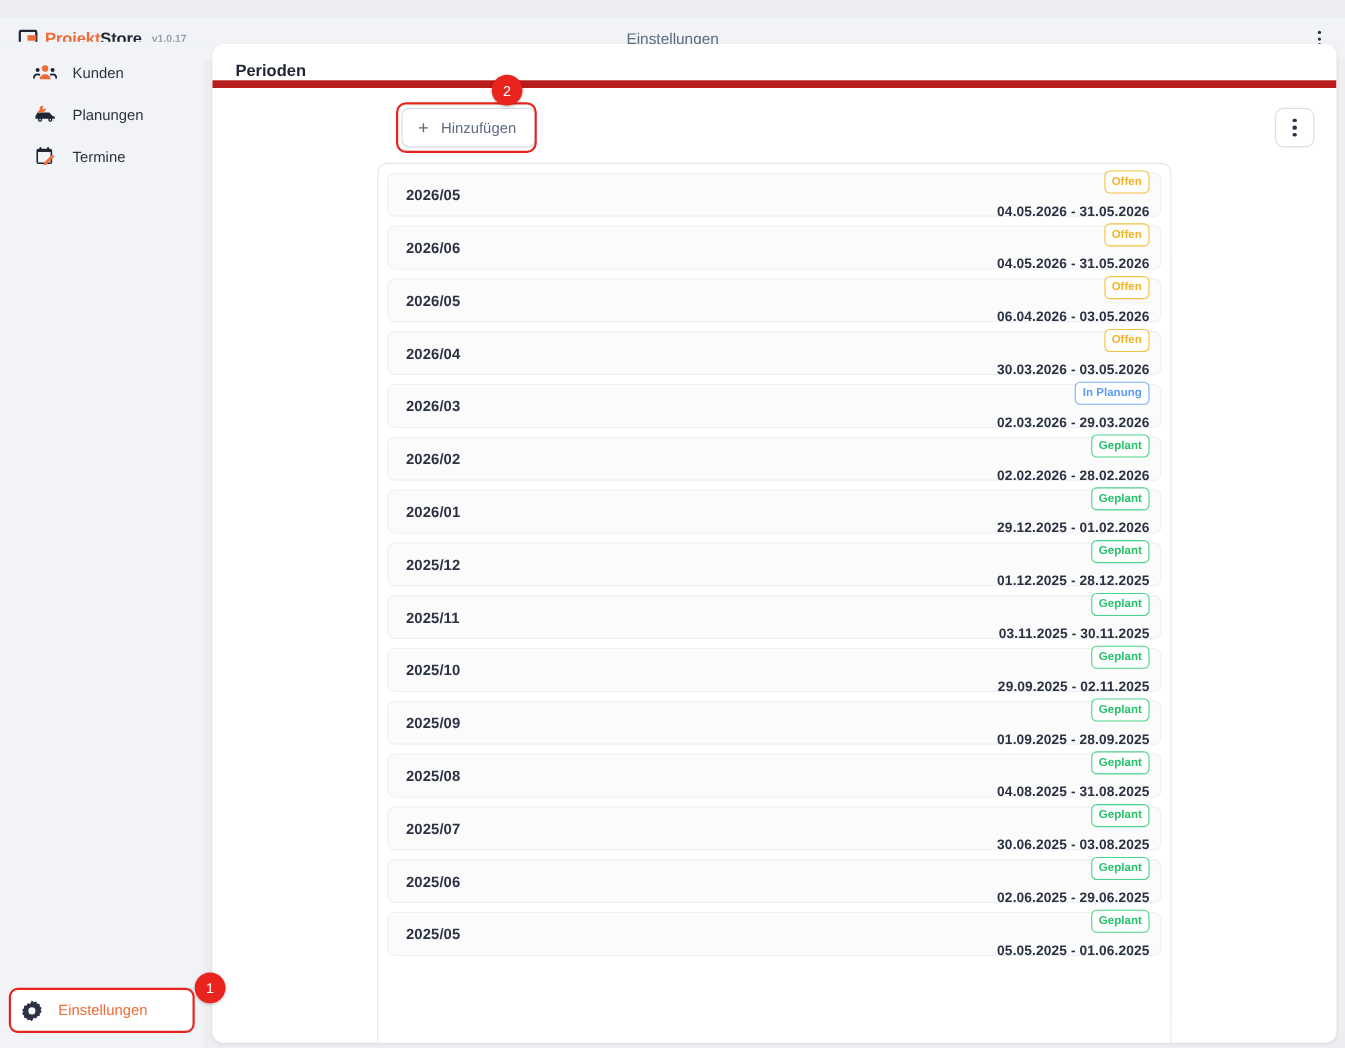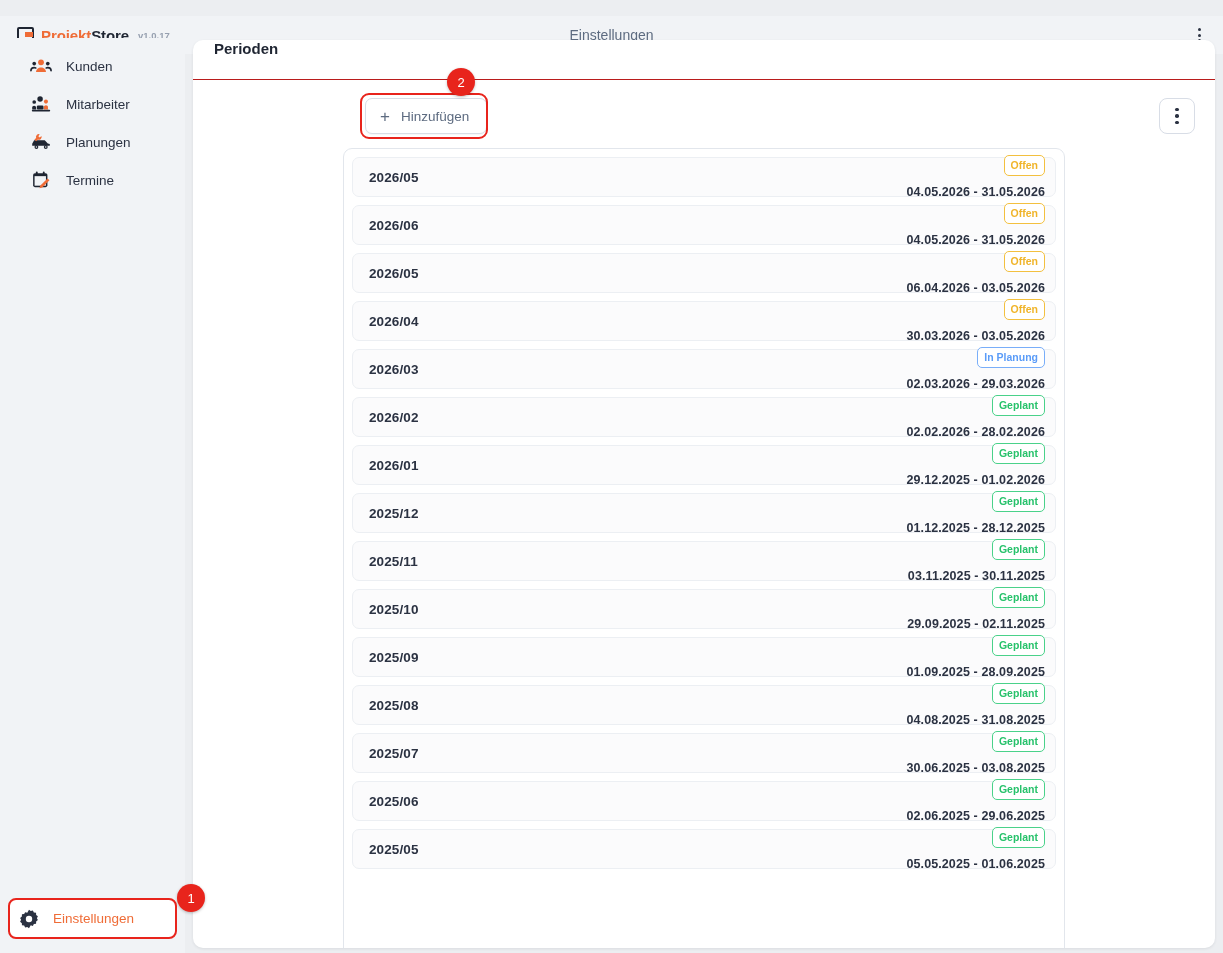--- a/index.html
+++ b/index.html
@@ -67,22 +67,22 @@
   .settings-item .label { font-size: 13.5px; color: #ef6c37; }
 
   
   .main {
     position: absolute; left: 193px; top: 40px; width: 1022px; height: 908px;
     background: #ffffff; border-radius: 10px;
     box-shadow: 0 1px 3px rgba(30,40,60,.09);
     overflow: hidden;
   }
   .panel-head {
-    height: 40px; display: flex; align-items: flex-start;
-    padding-left: 21px; border-bottom: 1px solid #b91c1c;
+    height: 40px; display: flex; align-items: flex-end;
+    padding-left: 21px; border-bottom: 7px solid #b91c1c;
   }
   .panel-title { font-size: 15px; font-weight: 700; color: #1f2532; }
 
   .panel-body { padding: 18px 20px 0 20px; position: relative; height: 867px; }
 
   .toolbar {
     display: flex; align-items: center; justify-content: space-between;
     height: 42px; padding: 0 130px 0 128px; position: relative;
   }
   .add-btn {
@@ -170,32 +170,20 @@
           <circle cx="4.6" cy="9.4" r="2" fill="#1f2532"></circle>
           <path d="M1 17.2c0-2.1 1.6-3.4 3.6-3.4 .6 0 1.2.1 1.7.3" stroke="#1f2532" stroke-width="1.8" fill="none" stroke-linecap="round"></path>
           <circle cx="19.4" cy="9.4" r="2" fill="#1f2532"></circle>
           <path d="M23 17.2c0-2.1-1.6-3.4-3.6-3.4-.6 0-1.2.1-1.7.3" stroke="#1f2532" stroke-width="1.8" fill="none" stroke-linecap="round"></path>
         </svg>
         <span class="label">Kunden</span>
       </div>
 
 
 
-      <div class="nav-item">
-        <svg class="nav-icon" viewBox="0 0 24 24">
-          <circle cx="11" cy="6.6" r="3" fill="#1f2532"></circle>
-          <circle cx="17.4" cy="9.4" r="2.2" fill="#ef6c37"></circle>
-          <circle cx="4.6" cy="9.8" r="2" fill="#1f2532"></circle>
-          <rect x="7.4" y="13.6" width="7.4" height="4.4" rx="1.4" fill="#1f2532"></rect>
-          <path d="M15.2 18V15.4c0-1.1 1-2 2.2-2s2.2.9 2.2 2V18z" fill="#ef6c37"></path>
-          <path d="M2.4 18v-2.3c0-1 .9-1.8 2.1-1.8s2.1.8 2.1 1.8V18z" fill="#1f2532"></path>
-          <rect x="2" y="18.4" width="20" height="1.9" rx=".9" fill="#1f2532"></rect>
-        </svg>
-        <span class="label">Mitarbeiter</span>
-      </div>
 
       <div class="nav-item">
         <svg class="nav-icon" viewBox="0 0 24 24">
           <path d="M2.4 16.2v-2.4l2.1-3.6h11.6l3.3 3.4 2.2.7v1.9z" fill="#1f2532"></path>
           <circle cx="7" cy="17.4" r="2.1" fill="#1f2532"></circle>
           <circle cx="17.2" cy="17.4" r="2.1" fill="#1f2532"></circle>
           <circle cx="7" cy="17.4" r=".8" fill="#f1f3f6"></circle>
           <circle cx="17.2" cy="17.4" r=".8" fill="#f1f3f6"></circle>
           <path d="M10.6 3.6a3 3 0 0 0-3.9 3.9l-1.9 1.9 1.9 1.9 1.9-1.9a3 3 0 0 0 3.9-3.9L10.6 7.2 9.1 5.7z" fill="#ef6c37"></path>
         </svg>

